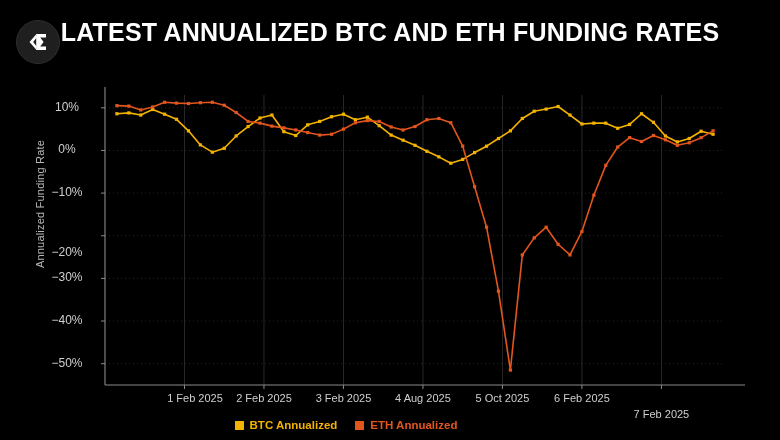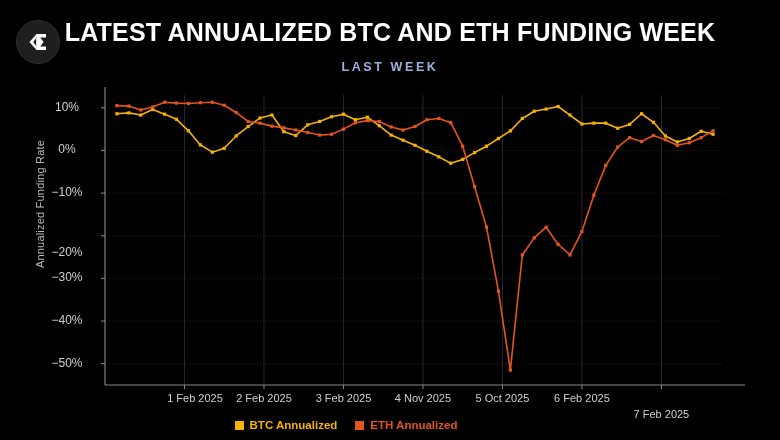--- a/index.html
+++ b/index.html
@@ -65,22 +65,21 @@
 
 <div id="root">
 
   <div class="logo-badge">
     <svg width="22" height="20" viewBox="0 0 22 20" aria-hidden="true">
       <path d="M9.5 2 L2.5 10 L9.5 18 L9.5 14.2 L6.2 10 L9.5 5.8 Z" fill="#ffffff"></path>
       <path d="M9.2 2 L19 2 L19 5.6 L13.2 5.6 L16.6 10 L13.2 14.4 L19 14.4 L19 18 L9.2 18 Z" fill="#ffffff"></path>
     </svg>
   </div>
 
-  <div class="title">LATEST ANNUALIZED BTC AND ETH FUNDING WEEK</div>
-  <div class="subtitle">LAST WEEK</div>
+  <div class="title">LATEST ANNUALIZED BTC AND ETH FUNDING RATES</div>
 
   <div class="plot-wrap">
     <svg class="chart" id="chart-svg" width="780" height="440">
         <line x1="105" x2="725" y1="107.79411764705878" y2="107.79411764705878" stroke="#3a3a3a" stroke-width="0.8" stroke-dasharray="1 3" opacity="0.85"></line>
         <line x1="105" x2="725" y1="150.44117647058823" y2="150.44117647058823" stroke="#3a3a3a" stroke-width="0.8" stroke-dasharray="1 3" opacity="0.85"></line>
         <line x1="105" x2="725" y1="193.08823529411765" y2="193.08823529411765" stroke="#3a3a3a" stroke-width="0.8" stroke-dasharray="1 3" opacity="0.85"></line>
         <line x1="105" x2="725" y1="235.73529411764707" y2="235.73529411764707" stroke="#3a3a3a" stroke-width="0.8" stroke-dasharray="1 3" opacity="0.85"></line>
         <line x1="105" x2="725" y1="278.38235294117646" y2="278.38235294117646" stroke="#3a3a3a" stroke-width="0.8" stroke-dasharray="1 3" opacity="0.85"></line>
         <line x1="105" x2="725" y1="321.02941176470586" y2="321.02941176470586" stroke="#3a3a3a" stroke-width="0.8" stroke-dasharray="1 3" opacity="0.85"></line>
         <line x1="105" x2="725" y1="363.6764705882353" y2="363.6764705882353" stroke="#3a3a3a" stroke-width="0.8" stroke-dasharray="1 3" opacity="0.85"></line>
@@ -219,21 +218,21 @@
         <div class="ytick" style="top: 185.088px; left: 37px; right: auto;">−10%</div>
         <div class="ytick" style="top: 245px; left: 37px; right: auto;">−20%</div>
         <div class="ytick" style="top: 270.382px; left: 37px; right: auto;">−30%</div>
         <div class="ytick" style="top: 313.029px; left: 37px; right: auto;">−40%</div>
         <div class="ytick" style="top: 355.676px; left: 37px; right: auto;">−50%</div>
       </div>
     <div id="xlabels">
         <div class="xtick" style="left: 150px;">1 Feb 2025</div>
         <div class="xtick" style="left: 218.974px;">2 Feb 2025</div>
         <div class="xtick" style="left: 298.462px;">3 Feb 2025</div>
-        <div class="xtick" style="left: 377.949px;">4 Nov 2025</div>
+        <div class="xtick" style="left: 377.949px;">4 Aug 2025</div>
         <div class="xtick" style="left: 457.436px;">5 Oct 2025</div>
         <div class="xtick" style="left: 536.923px;">6 Feb 2025</div>
         <div class="xtick" style="left: 616.41px; margin-top: 16px;">7 Feb 2025</div>
       </div>
 
     <div class="ylabel-text">Annualized Funding Rate</div>
   </div>
 
   <div class="legend" id="legend">
       <div class="legend-item">

